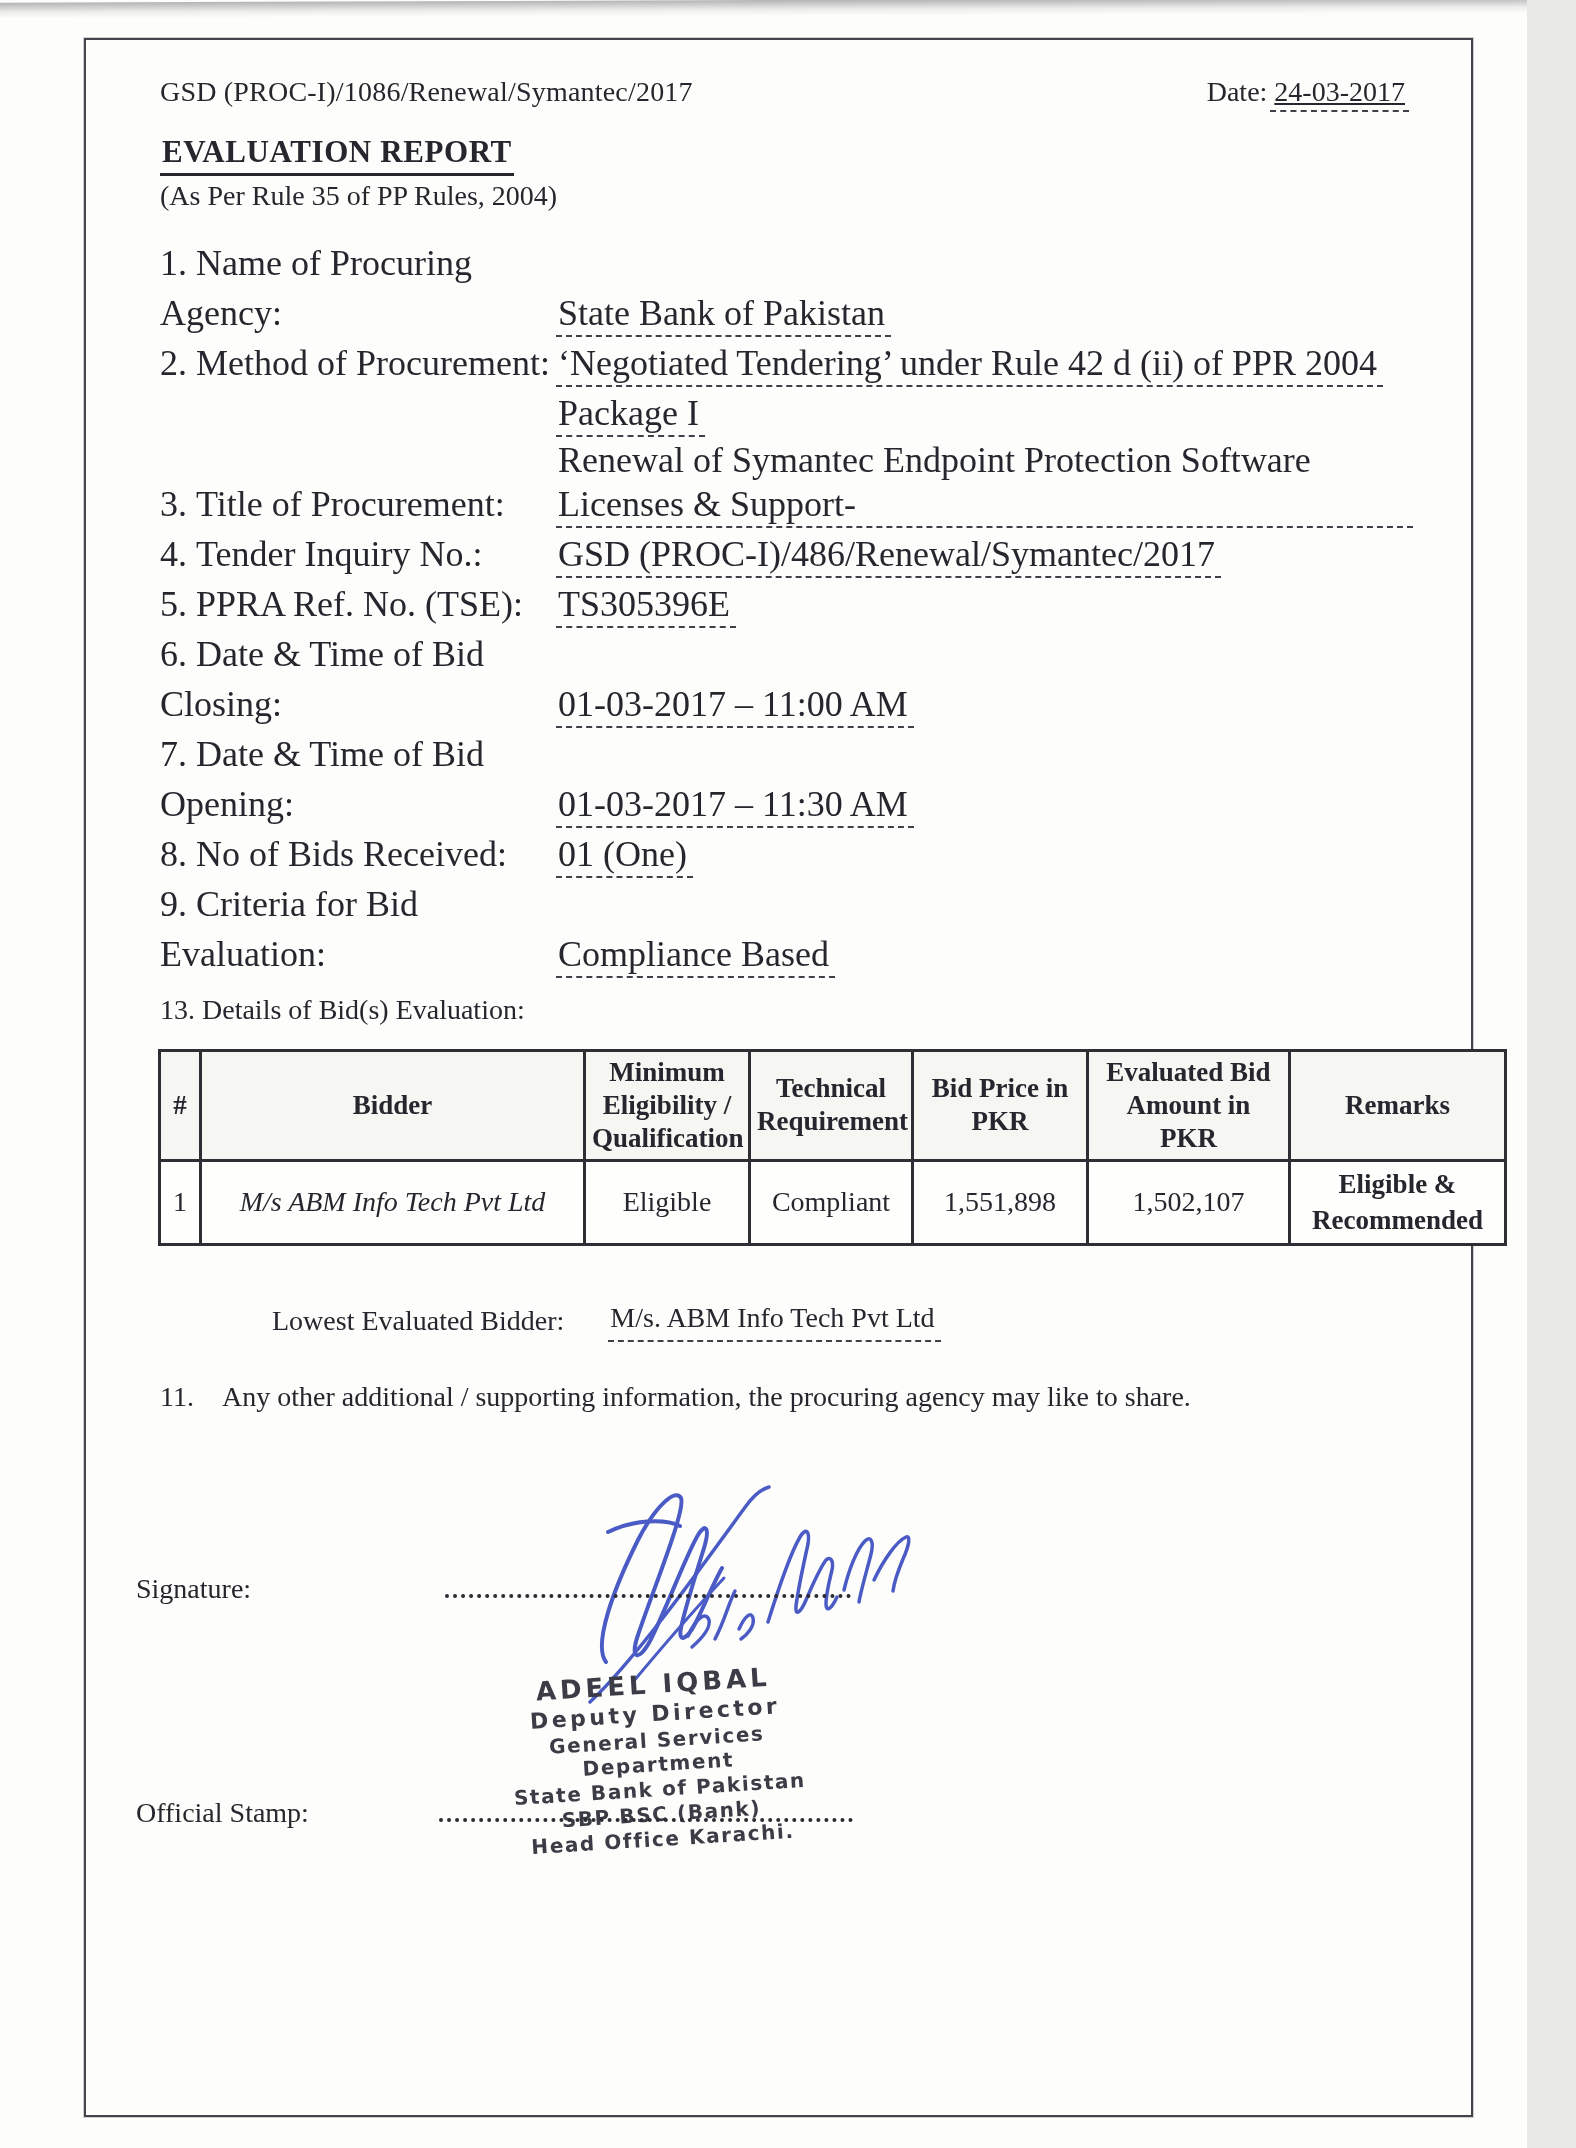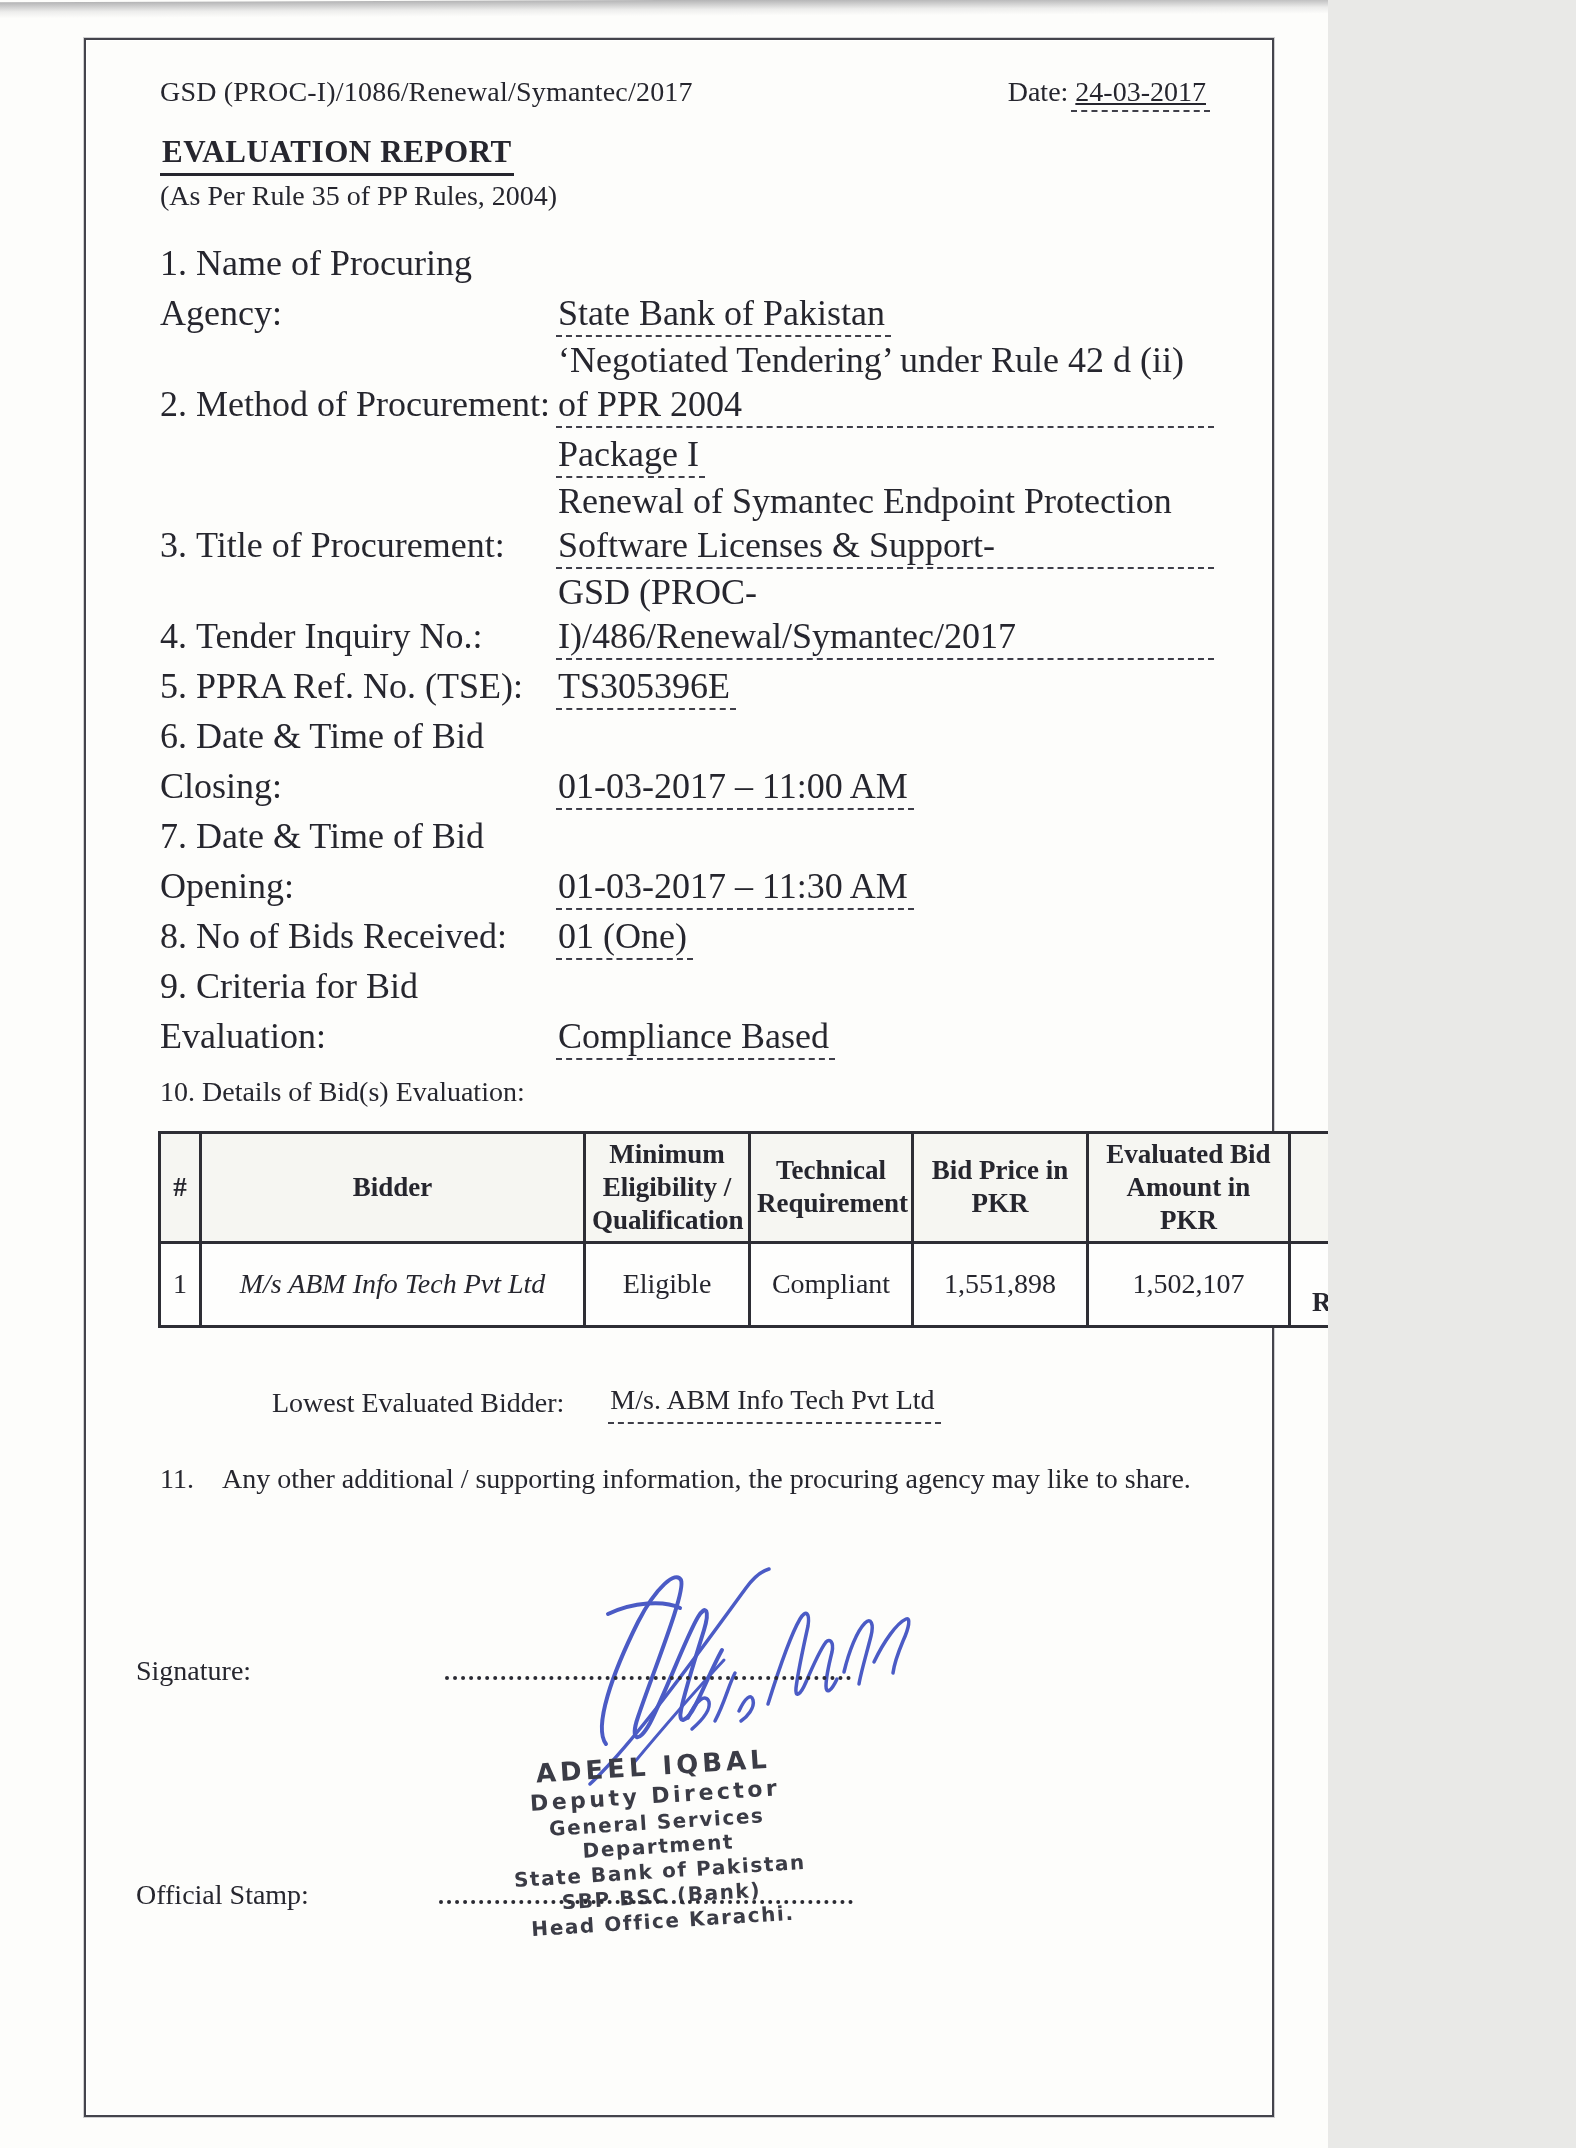--- a/index.html
+++ b/index.html
@@ -1,18 +1,18 @@
 <!DOCTYPE html>
 <html><head>
 <meta charset="utf-8">
 <style>
   html,body{margin:0;padding:0;background:#e9e9e7;}
   .page{
     position:relative;
-    width:1328px;height:2148px;
+    width:1527px;height:2148px;
     background:#fdfdfb;
     font-family:"Liberation Serif","DejaVu Serif",serif;
     color:#26262e;
     overflow:hidden;
   }
   .scan-top{
     position:absolute;top:0;left:0;right:0;height:16px;
     background:linear-gradient(180deg,rgba(90,90,95,.45),rgba(120,120,125,.12) 60%,transparent);
     transform:skewY(-0.2deg);
   }
@@ -161,21 +161,21 @@
       <div class="frow">
         <div class="flabel"><span class="fno">8.</span><span>No of Bids Received:</span></div>
         <div class="fvalue"><span class="dashed">01 (One)</span></div>
       </div>
       <div class="frow">
         <div class="flabel"><span class="fno">9.</span><span>Criteria for Bid Evaluation:</span></div>
         <div class="fvalue"><span class="dashed">Compliance Based</span></div>
       </div>
     </div>
 
-    <div class="sec10">10. Details of Bid(s) Evaluation:</div>
+    <div class="sec10">13. Details of Bid(s) Evaluation:</div>
 
     <table class="bid">
       <colgroup>
         <col class="c0">
           <col class="c1">
           <col class="c2">
           <col class="c3">
           <col class="c4">
           <col class="c5">
           <col class="c6">

